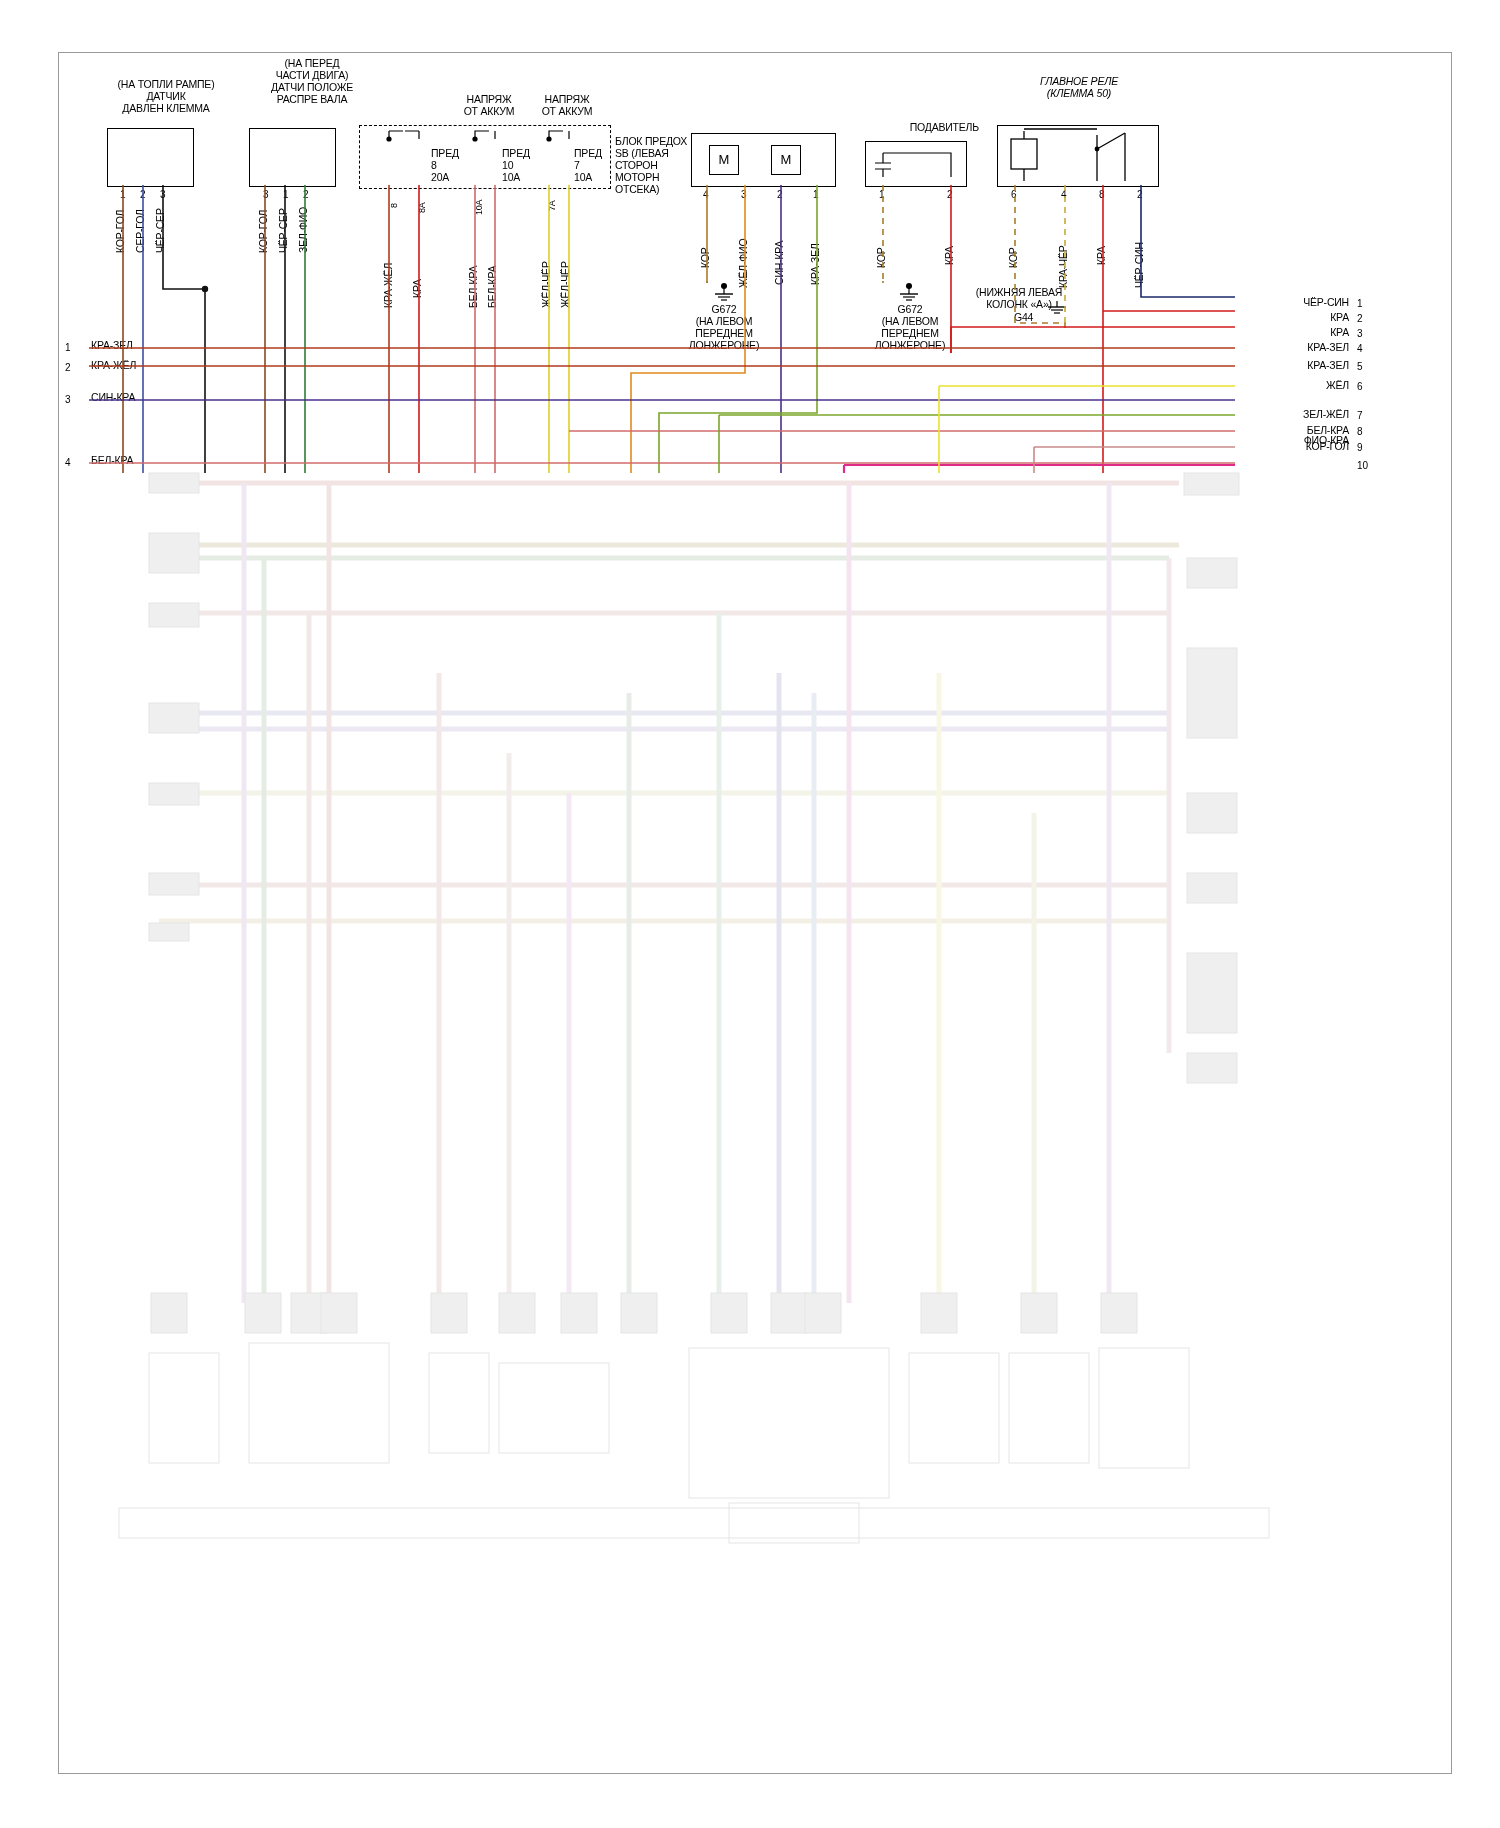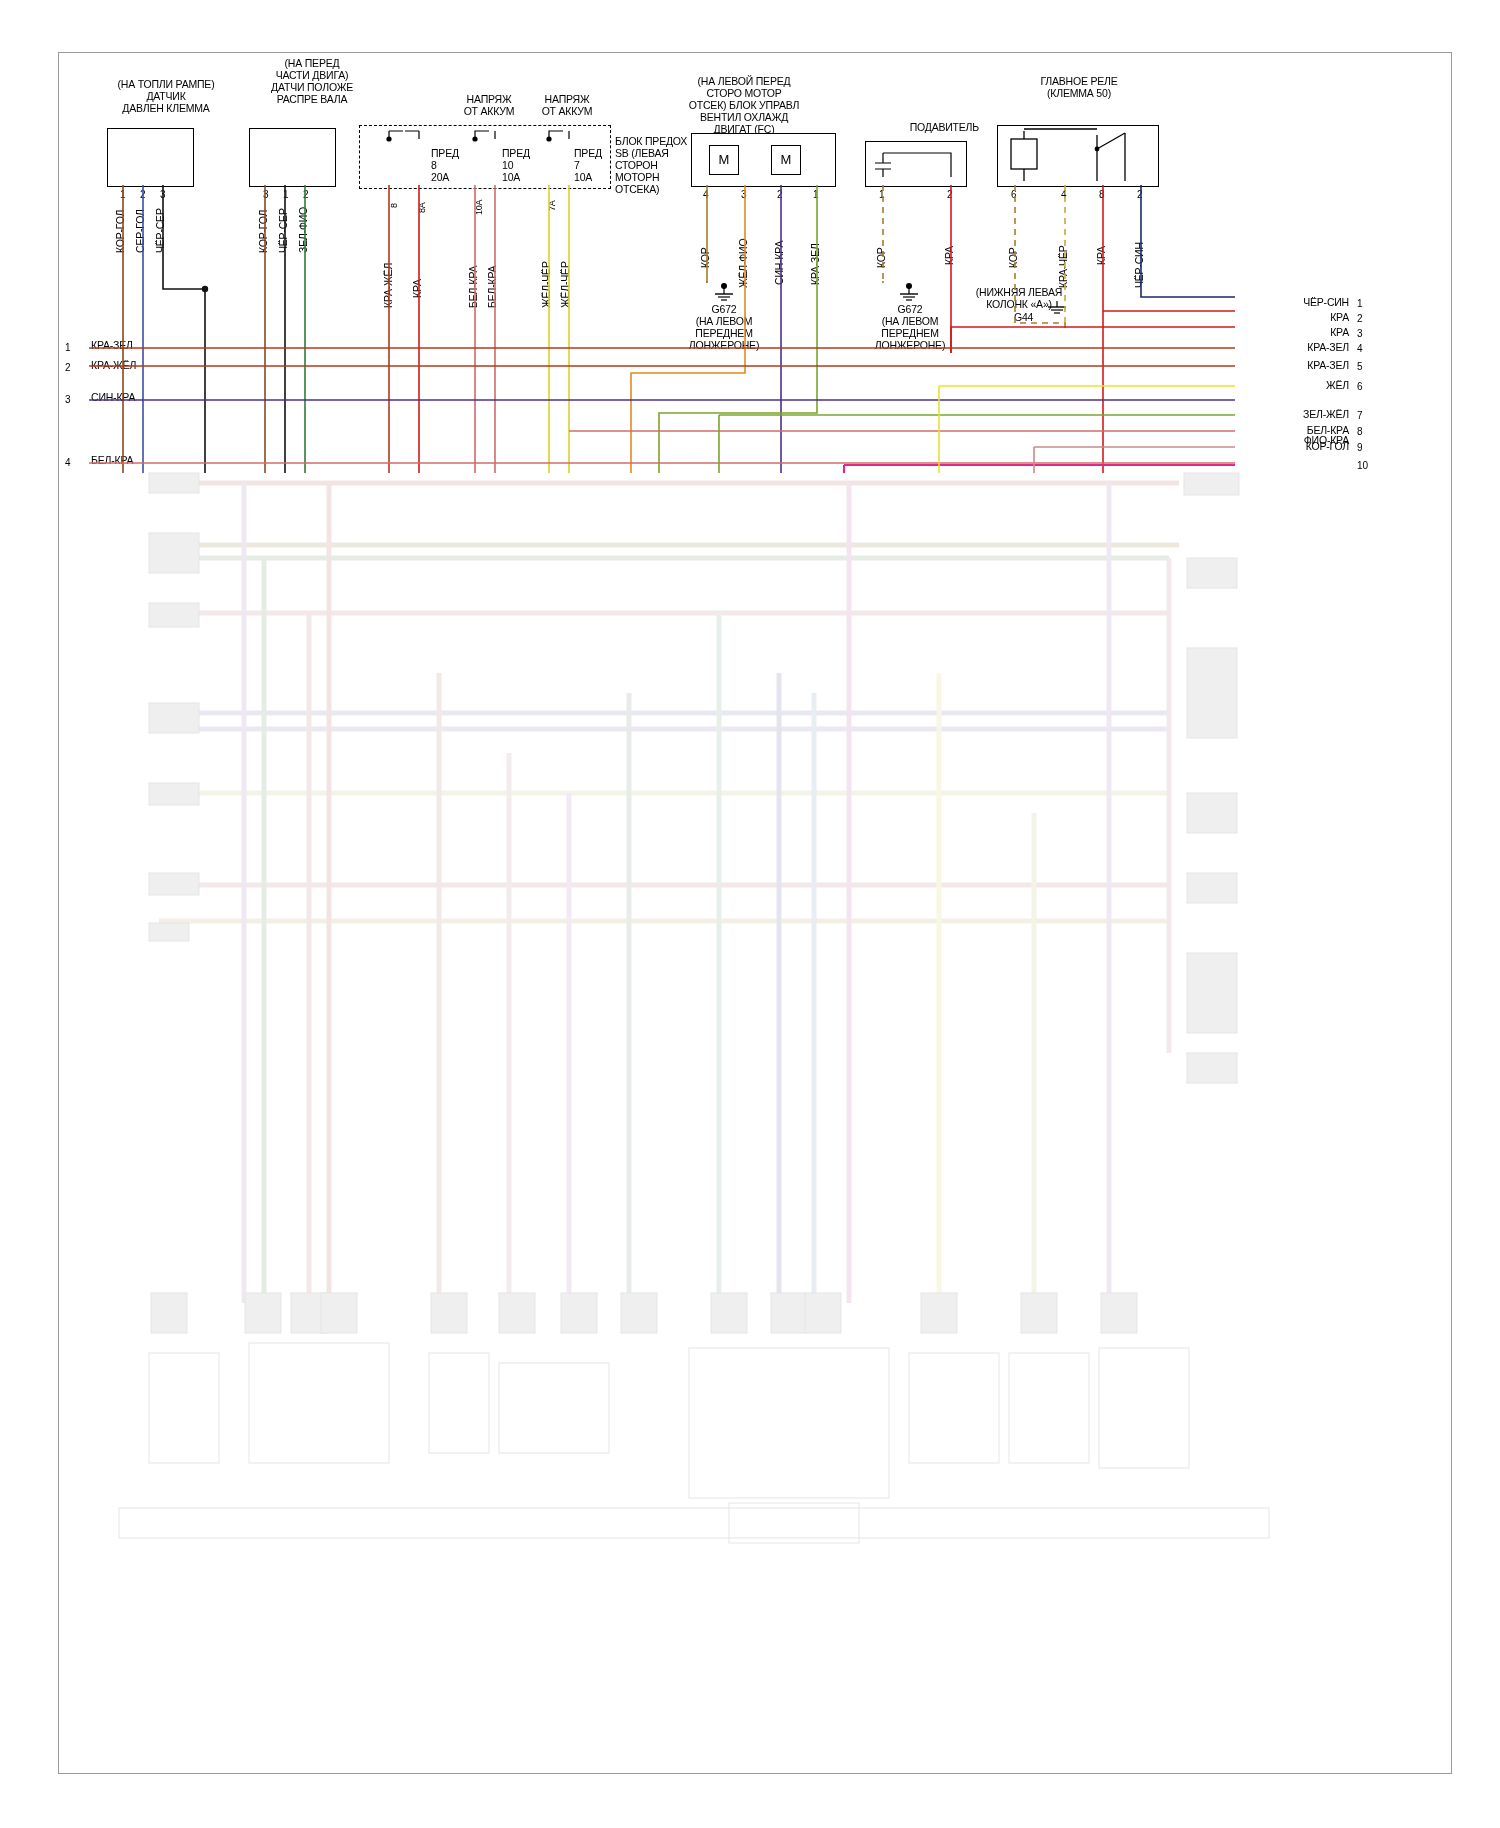--- a/index.html
+++ b/index.html
@@ -72,45 +72,40 @@
     <div class="vlbl" style="left:415px;top:162px;font-size:9px;">10А</div>
     <div class="vlbl" style="left:488px;top:158px;font-size:9px;">7А</div>
 
     <div class="vlbl" style="left:323px;top:255px;">КРА-ЖЁЛ</div>
     <div class="vlbl" style="left:352px;top:245px;">КРА</div>
     <div class="vlbl" style="left:408px;top:255px;">БЕЛ-КРА</div>
     <div class="vlbl" style="left:427px;top:255px;">БЕЛ-КРА</div>
     <div class="vlbl" style="left:481px;top:255px;">ЖЁЛ-ЧЁР</div>
     <div class="vlbl" style="left:500px;top:255px;">ЖЁЛ-ЧЁР</div>
 
-    <div class="lbl c" style="left:590px;top:22px;width:190px;">(НА ЛЕВОЙ ПЕРЕД
-СТОРО МОТОР
-ОТСЕК) БЛОК УПРАВЛ
-ВЕНТИЛ ОХЛАЖД
-ДВИГАТ (FC)</div>
     <div class="box" style="left:632px;top:80px;width:143px;height:52px;"></div>
     <div class="mbox" style="left:650px;top:92px;width:28px;height:28px;line-height:28px;">M</div>
     <div class="mbox" style="left:712px;top:92px;width:28px;height:28px;line-height:28px;">M</div>
     <div class="num" style="left:644px;top:136px;">4</div>
     <div class="num" style="left:682px;top:136px;">3</div>
     <div class="num" style="left:718px;top:136px;">2</div>
     <div class="num" style="left:754px;top:136px;">1</div>
     <div class="vlbl" style="left:640px;top:215px;">КОР</div>
     <div class="vlbl" style="left:678px;top:235px;">ЖЁЛ-ФИО</div>
     <div class="vlbl" style="left:714px;top:232px;">СИН-КРА</div>
     <div class="vlbl" style="left:750px;top:232px;">КРА-ЗЕЛ</div>
 
     <div class="lbl c" style="left:795px;top:68px;width:125px;text-align:right;">ПОДАВИТЕЛЬ</div>
     <div class="box" style="left:806px;top:88px;width:100px;height:44px;"></div>
     <div class="num" style="left:820px;top:136px;">1</div>
     <div class="num" style="left:888px;top:136px;">2</div>
     <div class="vlbl" style="left:816px;top:215px;">КОР</div>
     <div class="vlbl" style="left:884px;top:212px;">КРА</div>
 
-    <div class="lbl c" style="left:930px;top:22px;width:180px;">ГЛАВНОЕ РЕЛЕ
+    <div class="lbl c" style="left:930px;top:22px;width:180px;font-style:italic;">ГЛАВНОЕ РЕЛЕ
 (КЛЕММА 50)</div>
     <div class="relaybox" style="left:938px;top:72px;width:160px;height:60px;"></div>
     <svg style="position:absolute;left:938px;top:72px;width:160px;height:60px;">
       <rect x="14" y="14" width="26" height="30" fill="none" stroke="#000" stroke-width="1.3"></rect>
       <line x1="27" y1="6" x2="27" y2="14" stroke="#000" stroke-width="1.3"></line>
       <line x1="27" y1="44" x2="27" y2="56" stroke="#000" stroke-width="1.3"></line>
       <line x1="100" y1="10" x2="100" y2="24" stroke="#000" stroke-width="1.3"></line>
       <line x1="100" y1="24" x2="128" y2="8" stroke="#000" stroke-width="1.3"></line>
       <line x1="128" y1="8" x2="128" y2="56" stroke="#000" stroke-width="1.3"></line>
       <line x1="100" y1="24" x2="100" y2="56" stroke="#000" stroke-width="1.3"></line>

